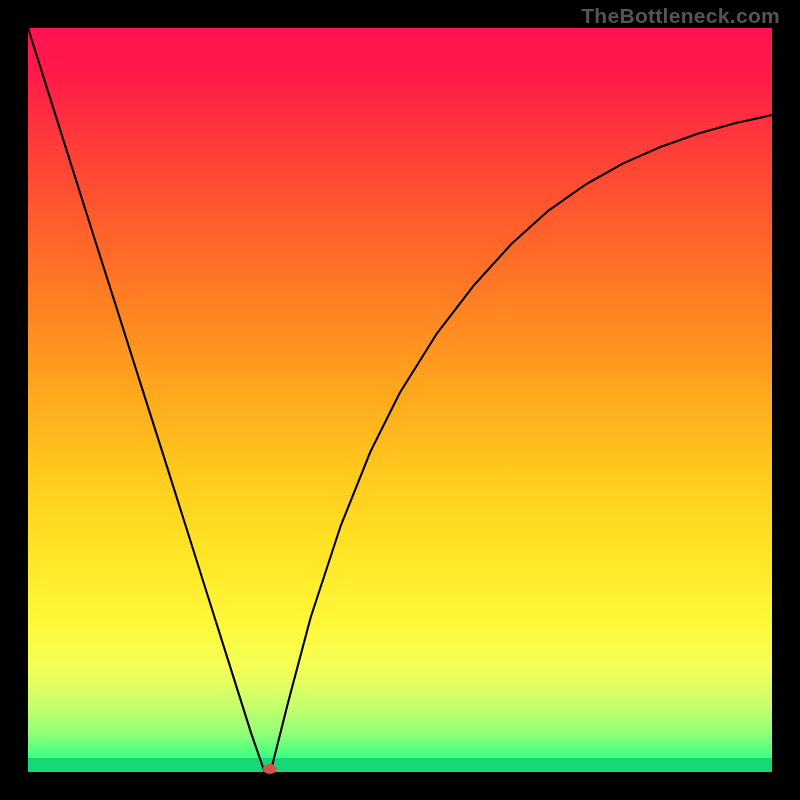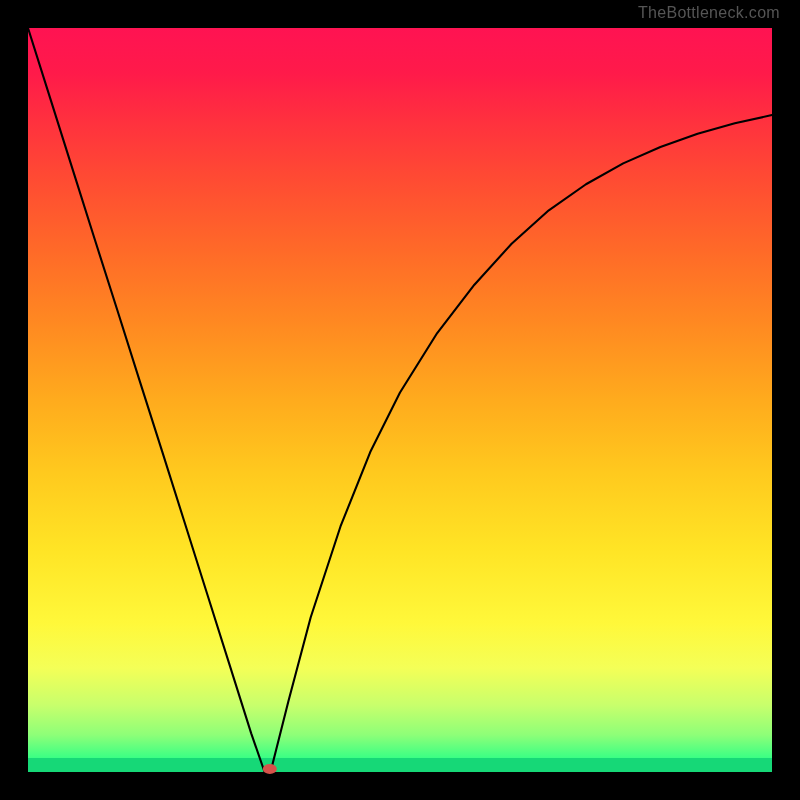--- a/index.html
+++ b/index.html
@@ -14,22 +14,22 @@
     width: 800px;
     height: 800px;
     background: #000;
     position: relative;
   }
   .watermark {
     position: absolute;
     top: 4px;
     right: 20px;
     color: #555;
-    font-size: 16px;
-    font-weight: 400;
+    font-size: 21px;
+    font-weight: 700;
     letter-spacing: 0.3px;
     z-index: 5;
     text-align: center;
   }
   .plot-frame {
     position: absolute;
     left: 28px;
     top: 28px;
     width: 744px;
     height: 744px;

